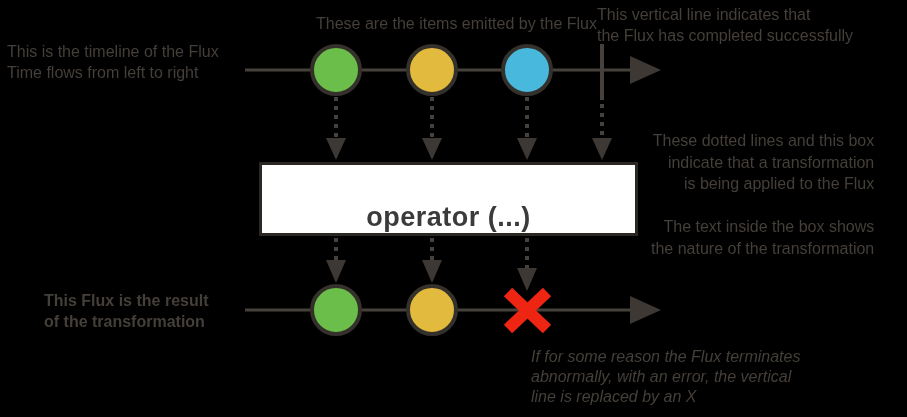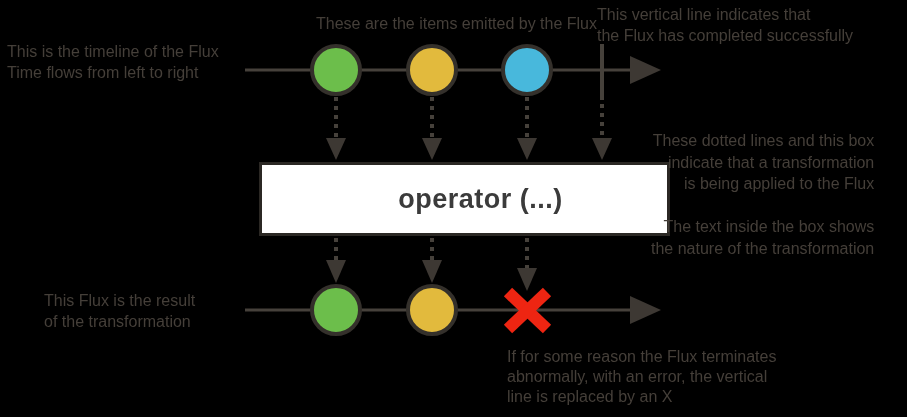--- a/index.html
+++ b/index.html
@@ -23,25 +23,24 @@
   .vline{stroke:var(--line,#46413b);stroke-width:4;fill:none;}
   .dash{stroke:var(--line,#46413b);stroke-width:4;stroke-dasharray:4 5;fill:none;}
   .arr{fill:var(--arrow,#3d3833);stroke:none;}
   .marble{stroke:var(--circle_stroke,#34302b);stroke-width:4;}
   .errx{stroke:var(--red_x,#ee2512);stroke-width:12;stroke-linecap:butt;fill:none;}
   .opbox{
     position:absolute;
     left:259px;top:162px;width:373px;height:68px;
     background:var(--operator_bg,#fff);
     border:3px solid var(--operator_border,#2b2824);
-    display:flex;align-items:center;justify-content:center;
+    display:flex;align-items:flex-end;justify-content:center;
     color:var(--operator_text,#3b3b3b);
     font-size:27px;font-weight:bold;
     letter-spacing:0.5px;
-    padding-left:32px;
   }
 </style>
 </head>
 <body>
 
 <div class="stage">
 
   <svg class="diagram" width="907" height="417" viewBox="0 0 907 417">
 
     <line class="tl" x1="245" y1="70" x2="632" y2="70"></line>
@@ -93,20 +92,20 @@
   <div class="note" style="left:597px;top:4px;">This vertical line indicates that
 the Flux has completed successfully</div>
 
   <div class="note" style="left:651px;top:130px;line-height:21.5px;text-align:right;">These dotted lines and this box
 indicate that a transformation
 is being applied to the Flux
 
 The text inside the box shows
 the nature of the transformation</div>
 
-  <div class="note center" style="left:44px;top:290px;width:200px;">This Flux is the result
+  <div class="note center" style="left:44px;top:290px;width:200px;font-weight:bold;">This Flux is the result
 of the transformation</div>
 
-  <div class="note" style="left:507px;top:347px;line-height:20px;">If for some reason the Flux terminates
+  <div class="note" style="left:531px;top:347px;line-height:20px;font-style:italic;">If for some reason the Flux terminates
 abnormally, with an error, the vertical
 line is replaced by an X</div>
 
 </div>
 
 </body></html>

